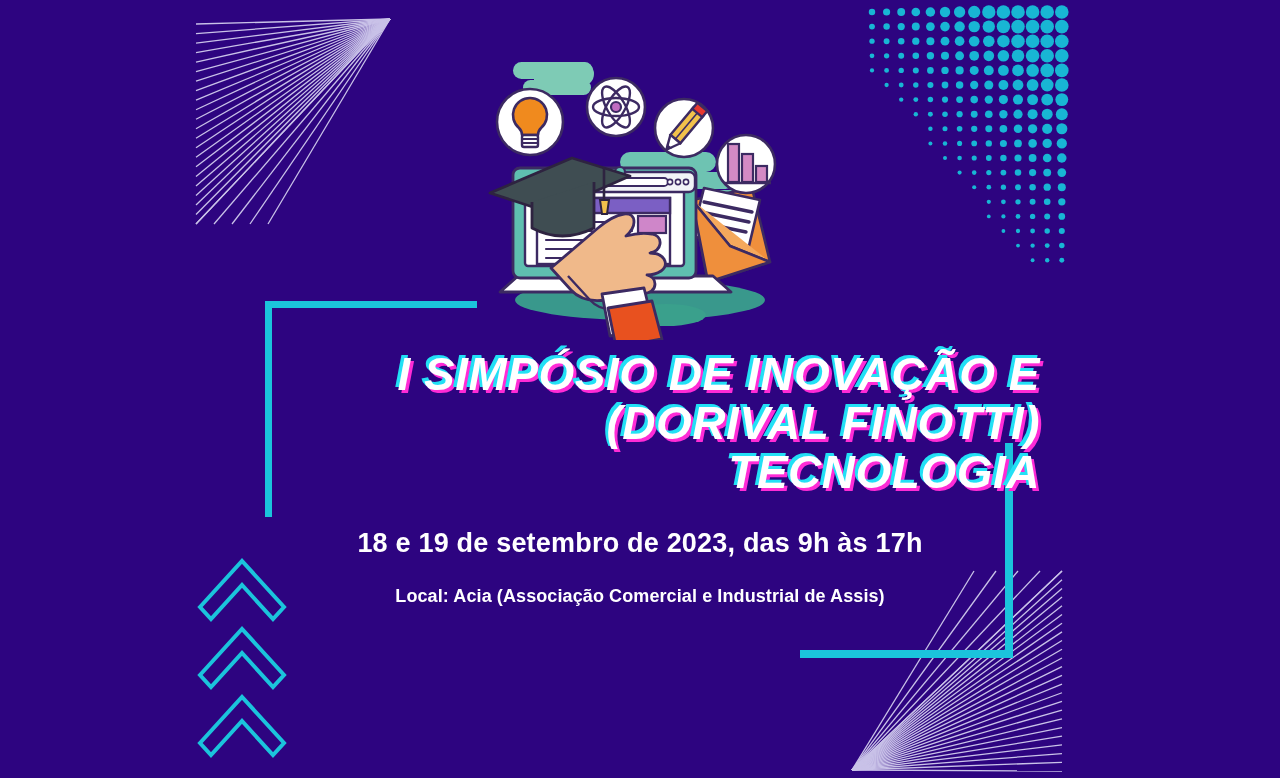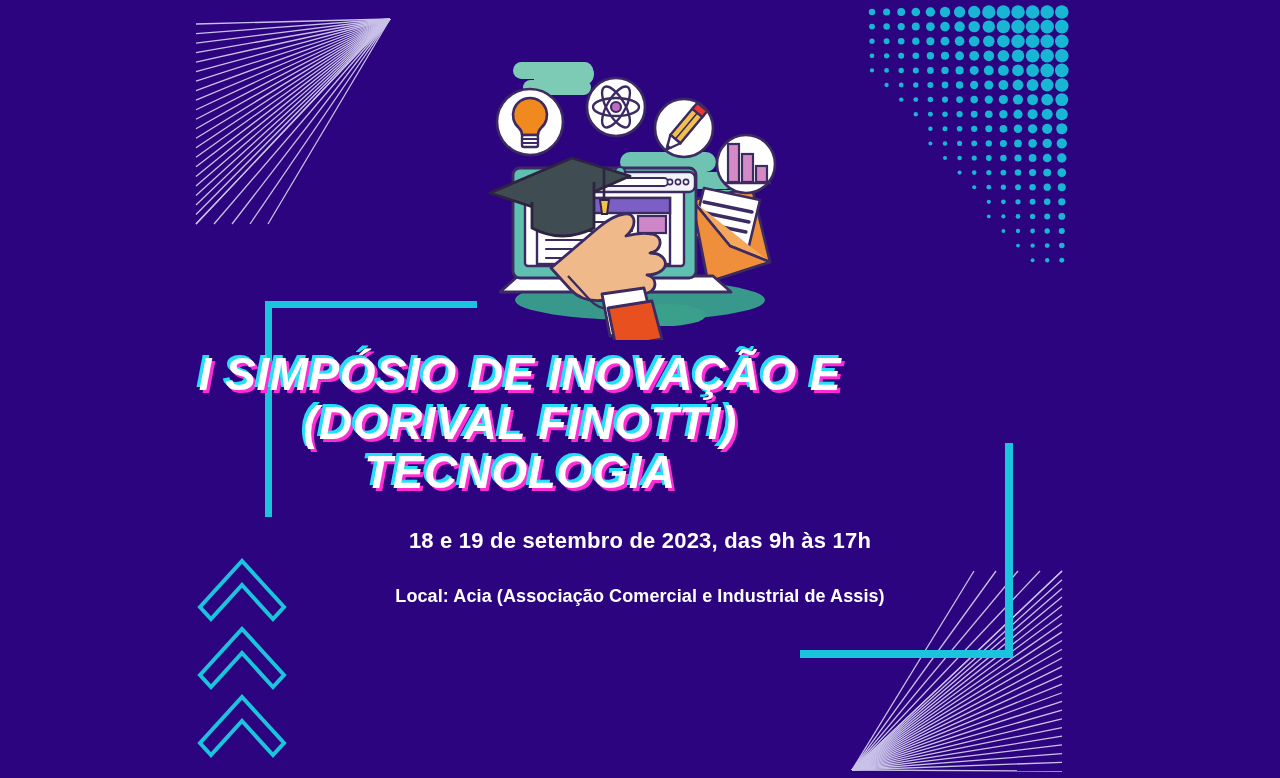--- a/index.html
+++ b/index.html
@@ -18,39 +18,39 @@
 
   
   .bracket-tl-h{left:265px;top:301px;width:212px;height:7px;background:#1bc4dc;}
   .bracket-tl-v{left:265px;top:301px;width:7px;height:216px;background:#1bc4dc;}
   .bracket-br-v{left:1005px;top:443px;width:8px;height:215px;background:#1bc4dc;}
   .bracket-br-h{left:800px;top:650px;width:213px;height:8px;background:#1bc4dc;}
 
   
   #title-block{
     position:absolute;left:0;top:350px;width:1040px;
-    text-align:center;
+    text-align:right;
   }
   .title-line{
     font-size:46px;
     font-weight:bold;
     font-style:italic;
     letter-spacing:0.5px;
     line-height:49px;
     color:#ffffff;
     text-shadow:
       -3px -3px 0 #22e0f5,
        3px  3px 0 #ff2bd6;
     white-space:nowrap;
   }
 
   
   #date-line{
     position:absolute;left:0;top:528px;width:1280px;text-align:center;
-    color:#ffffff;font-size:22px;font-weight:bold;letter-spacing:0.2px;
+    color:#ffffff;font-size:27px;font-weight:bold;letter-spacing:0.2px;
   }
   #venue-block{
     position:absolute;left:0;top:583px;width:1280px;text-align:center;
     color:#ffffff;font-size:18px;font-weight:bold;line-height:26px;
     letter-spacing:0.1px;
   }
   #venue-block div{white-space:nowrap;}
 </style>
 </head>
 <body>

